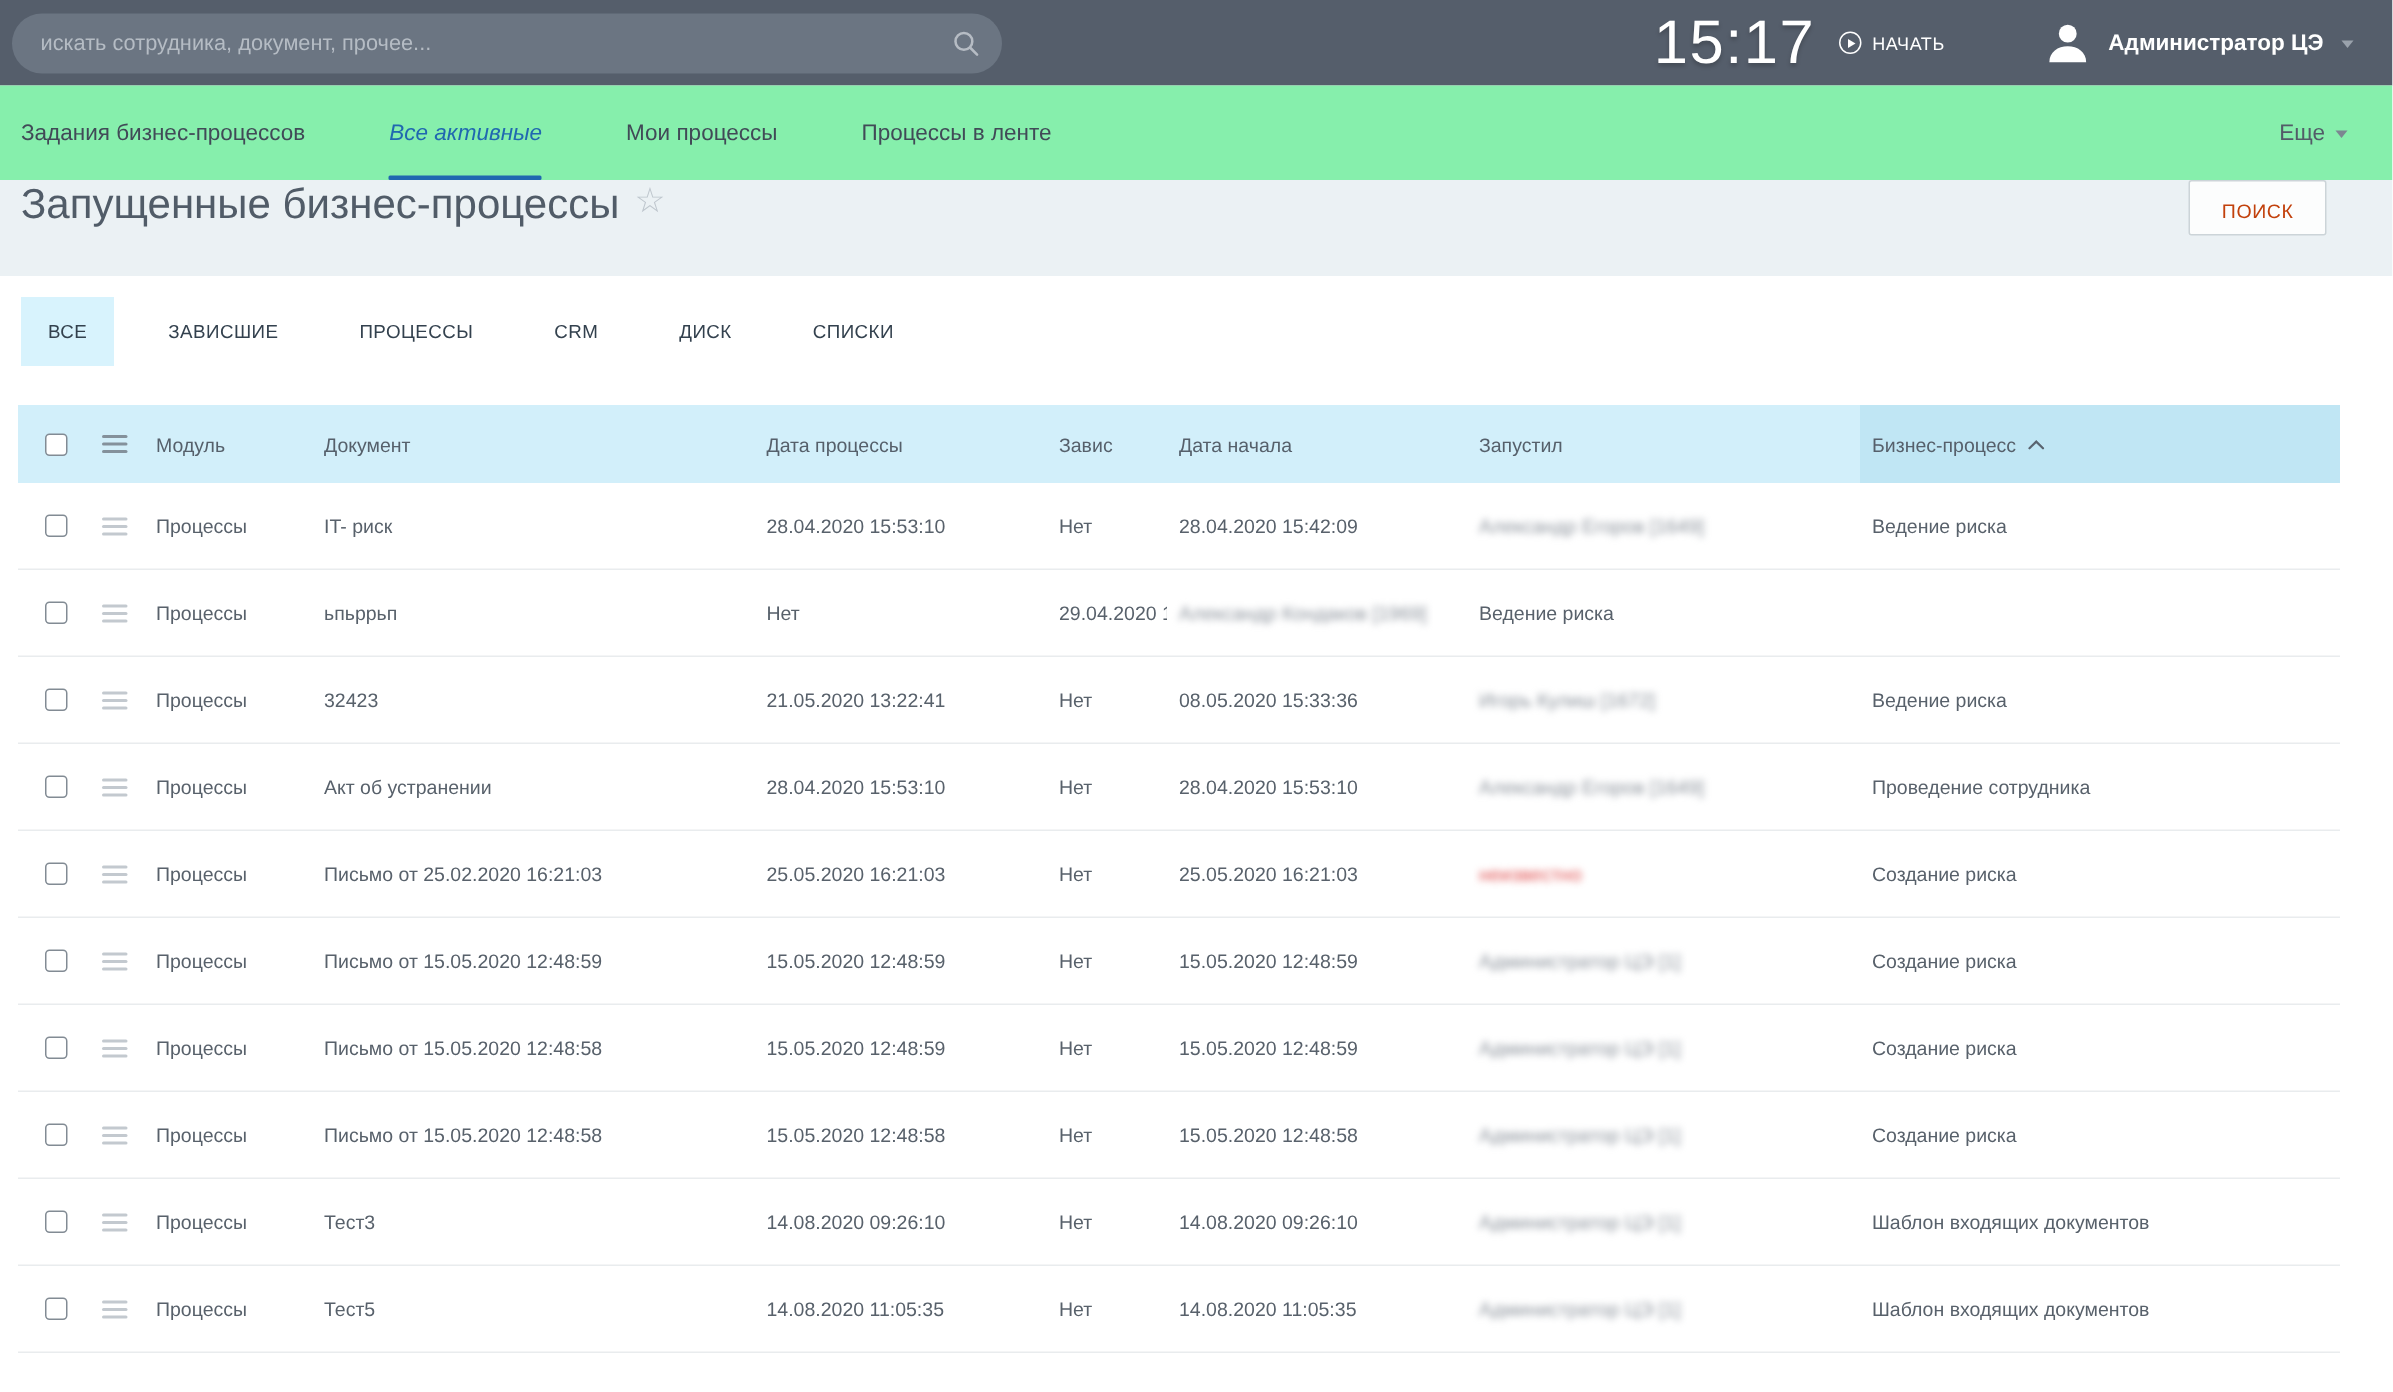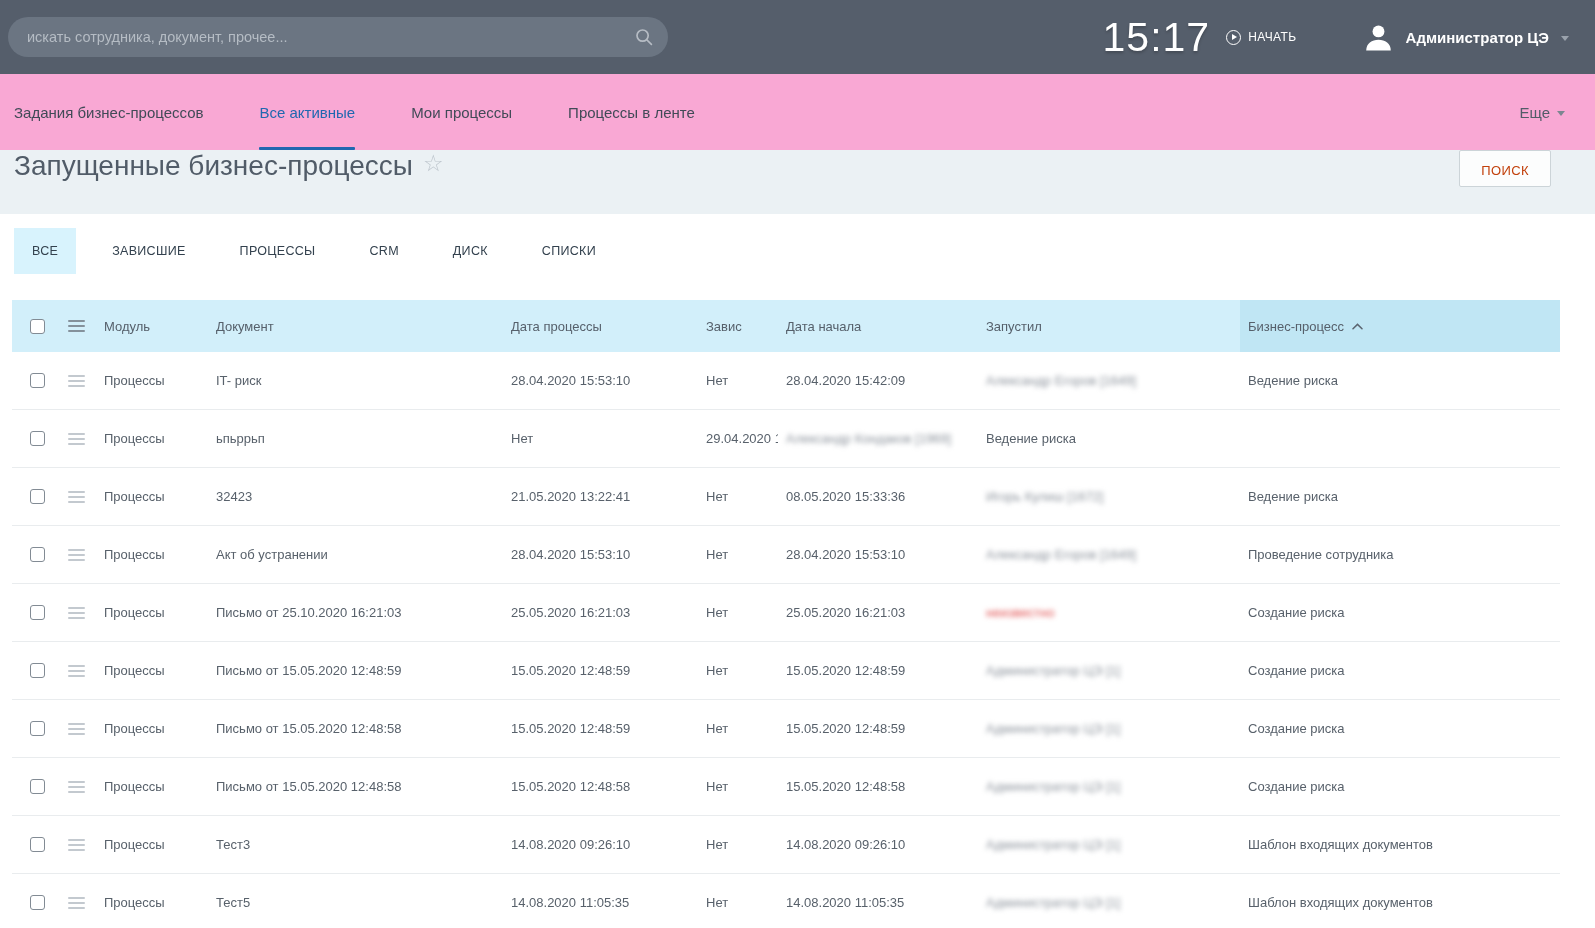--- a/index.html
+++ b/index.html
@@ -4,21 +4,21 @@
 <style>
   * { box-sizing: border-box; }
   html,body { margin:0; padding:0; }
   body {
     width:1595px; height:928px; overflow:hidden; background:#fff;
     font-family:"Liberation Sans","DejaVu Sans",sans-serif; color:#525c68;
   }
 
   
   .topbar {
-    height:74px; background:#555e6b; display:flex; align-items:center;
+    height:57px; background:#555e6b; display:flex; align-items:center;
     padding:0 26px 0 8px;
   }
   .search-pill {
     width:660px; height:40px; background:#6b7582; border-radius:20px;
     display:flex; align-items:center; padding:0 14px 0 17px;
   }
   .search-pill input {
     flex:1; background:transparent; border:none; outline:none;
     font-family:inherit; font-size:14.5px; color:#dfe3e8;
   }
@@ -45,29 +45,29 @@
   }
   .user-menu { display:flex; align-items:center; gap:12px; margin-left:66px; cursor:pointer; }
   .user-name { color:#fff; font-size:15px; font-weight:700; }
   .caret {
     width:0; height:0; border-left:4px solid transparent; border-right:4px solid transparent;
     border-top:5px solid #9aa2ac; margin-top:2px;
   }
 
   
   .nav-row {
-    height:76px; background:#f9a8d4; display:flex; align-items:stretch;
+    height:63px; background:#86efac; display:flex; align-items:stretch;
     padding:0 30px 0 14px;
   }
   .nav-tabs { display:flex; }
   .tab {
     display:flex; align-items:center; margin-right:56px; font-size:15px;
     color:#414a57; cursor:pointer; position:relative; white-space:nowrap;
   }
-  .tab.active { color:#2068b0; }
+  .tab.active { color:#2068b0;font-style:italic; }
   .tab.active::after {
     content:""; position:absolute; left:0; right:0; bottom:0; height:3px;
     background:#2068b0; border-radius:1px;
   }
   .more-menu { margin-left:auto; display:flex; align-items:center; gap:7px; font-size:15px; color:#525c68; cursor:pointer; }
   .more-menu .caret { border-top-color:#7c8691; }
 
   
   .title-row {
     height:64px; background:#ebf1f4; display:flex; align-items:flex-start;
@@ -301,21 +301,21 @@
           <input type="checkbox" class="cb" style="">
         </div>
         <div class="cell" style="padding-left: 12px;">
           <span class="burger">
             <i></i>
             <i></i>
             <i></i>
           </span>
         </div>
         <div class="cell">Процессы</div>
-        <div class="cell">Письмо от 25.10.2020 16:21:03</div>
+        <div class="cell">Письмо от 25.02.2020 16:21:03</div>
         <div class="cell">25.05.2020 16:21:03</div>
         <div class="cell">Нет</div>
         <div class="cell">25.05.2020 16:21:03</div>
         <div class="cell blurred red">неизвестно</div>
         <div class="cell">Создание риска</div>
       </div>
       <div class="grow brow">
         <div class="cell cell-first">
           <input type="checkbox" class="cb" style="">
         </div>

